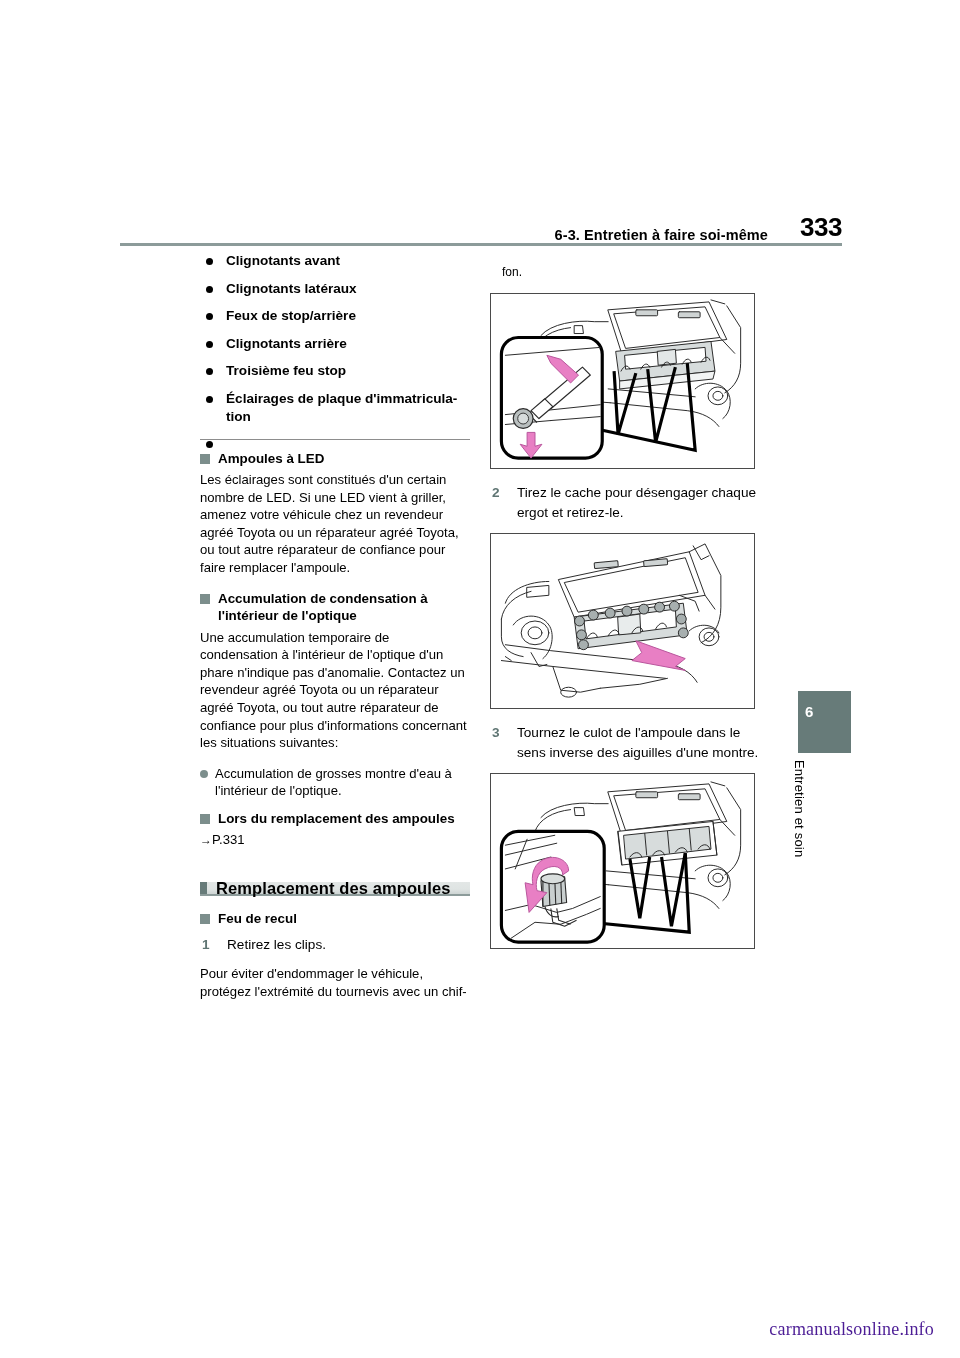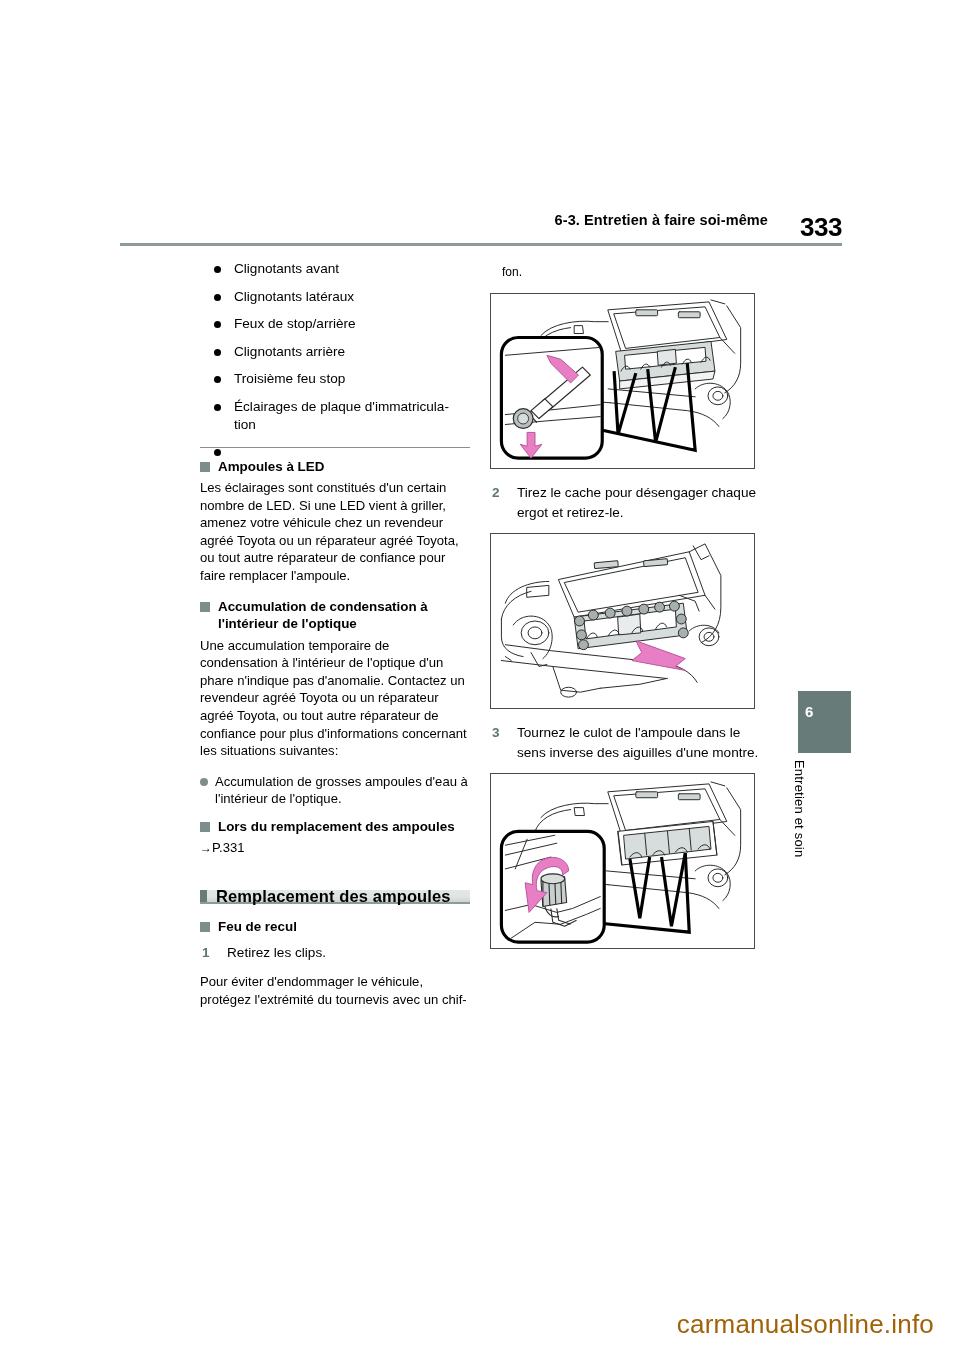--- a/index.html
+++ b/index.html
@@ -14,21 +14,21 @@
     color: #000;
     overflow: hidden;
   }
 
   
   .page-header {
     position: absolute;
     left: 120px; top: 212px;
     width: 722px;
     display: flex;
-    align-items: flex-start;
+    align-items: flex-end;
     justify-content: flex-end;
   }
   .header-title {
     font-size: 14.5px;
     font-weight: bold;
     letter-spacing: 0.1px;
     color: #000;
   }
   .header-page-no {
     font-size: 26px;
@@ -73,21 +73,21 @@
   
   .col {
     position: absolute;
     top: 252px;
     width: 270px;
   }
   .col-left  { left: 200px; }
   .col-right { left: 490px; }
 
   
-  ul.bullets { list-style: none; margin: 8px; padding: 0; }
+  ul.bullets { list-style: none; margin: 0; padding: 0; font-weight: bold; }
   ul.bullets li {
     position: relative;
     padding-left: 26px;
     margin-bottom: 9.5px;
     font-size: 13.6px;
     line-height: 18px;
   }
   ul.bullets li .dot {
     position: absolute;
     left: 6px; top: 6px;
@@ -205,23 +205,24 @@
   .lead {
     font-size: 12px;
     line-height: 17.4px;
     margin: 12px;
   }
 
   
   .watermark {
     position: absolute;
     right: 26px; bottom: 18px;
-    font-size: 26px;
-    color: #a16207;
+    font-size: 18px;
+    color: #4c1d95;
     letter-spacing: 0.2px;
+    font-family: Liberation Serif, serif;
   }
 </style>
 </head>
 <body>
 
 <div class="page-header">
   <div class="header-title">6-3. Entretien à faire soi-même</div>
   <div class="header-page-no">333</div>
 </div>
 <div class="header-rule"></div>
@@ -251,21 +252,21 @@
   </div>
   <p class="para">Les éclairages sont constitués d'un certain nombre de LED. Si une LED vient à griller, amenez votre véhicule chez un revendeur agréé Toyota ou un réparateur agréé Toyota, ou tout autre réparateur de confiance pour faire remplacer l'ampoule.</p>
 
   <div class="sq-head">
     <span class="sq"></span>
     <span>Accumulation de condensation à l'intérieur de l'optique</span>
   </div>
   <p class="para">Une accumulation temporaire de condensation à l'intérieur de l'optique d'un phare n'indique pas d'anomalie. Contactez un revendeur agréé Toyota ou un réparateur agréé Toyota, ou tout autre réparateur de confiance pour plus d'informations concernant les situations suivantes:</p>
 
   <ul class="gbullets">
-    <li><span class="gdot"></span><span>Accumulation de grosses ampoules d'eau à l'intérieur de l'optique.</span></li>
+    <li><span class="gdot"></span><span>Accumulation de grosses montre d'eau à l'intérieur de l'optique.</span></li>
   </ul>
 
   <div class="sq-head">
     <span class="sq"></span>
     <span>Lors du remplacement des ampoules</span>
   </div>
   <p class="ref"><span class="arrow">→</span><span>P.331</span></p>
 
   <div class="section-bar">
     <span class="bar-accent"></span>

